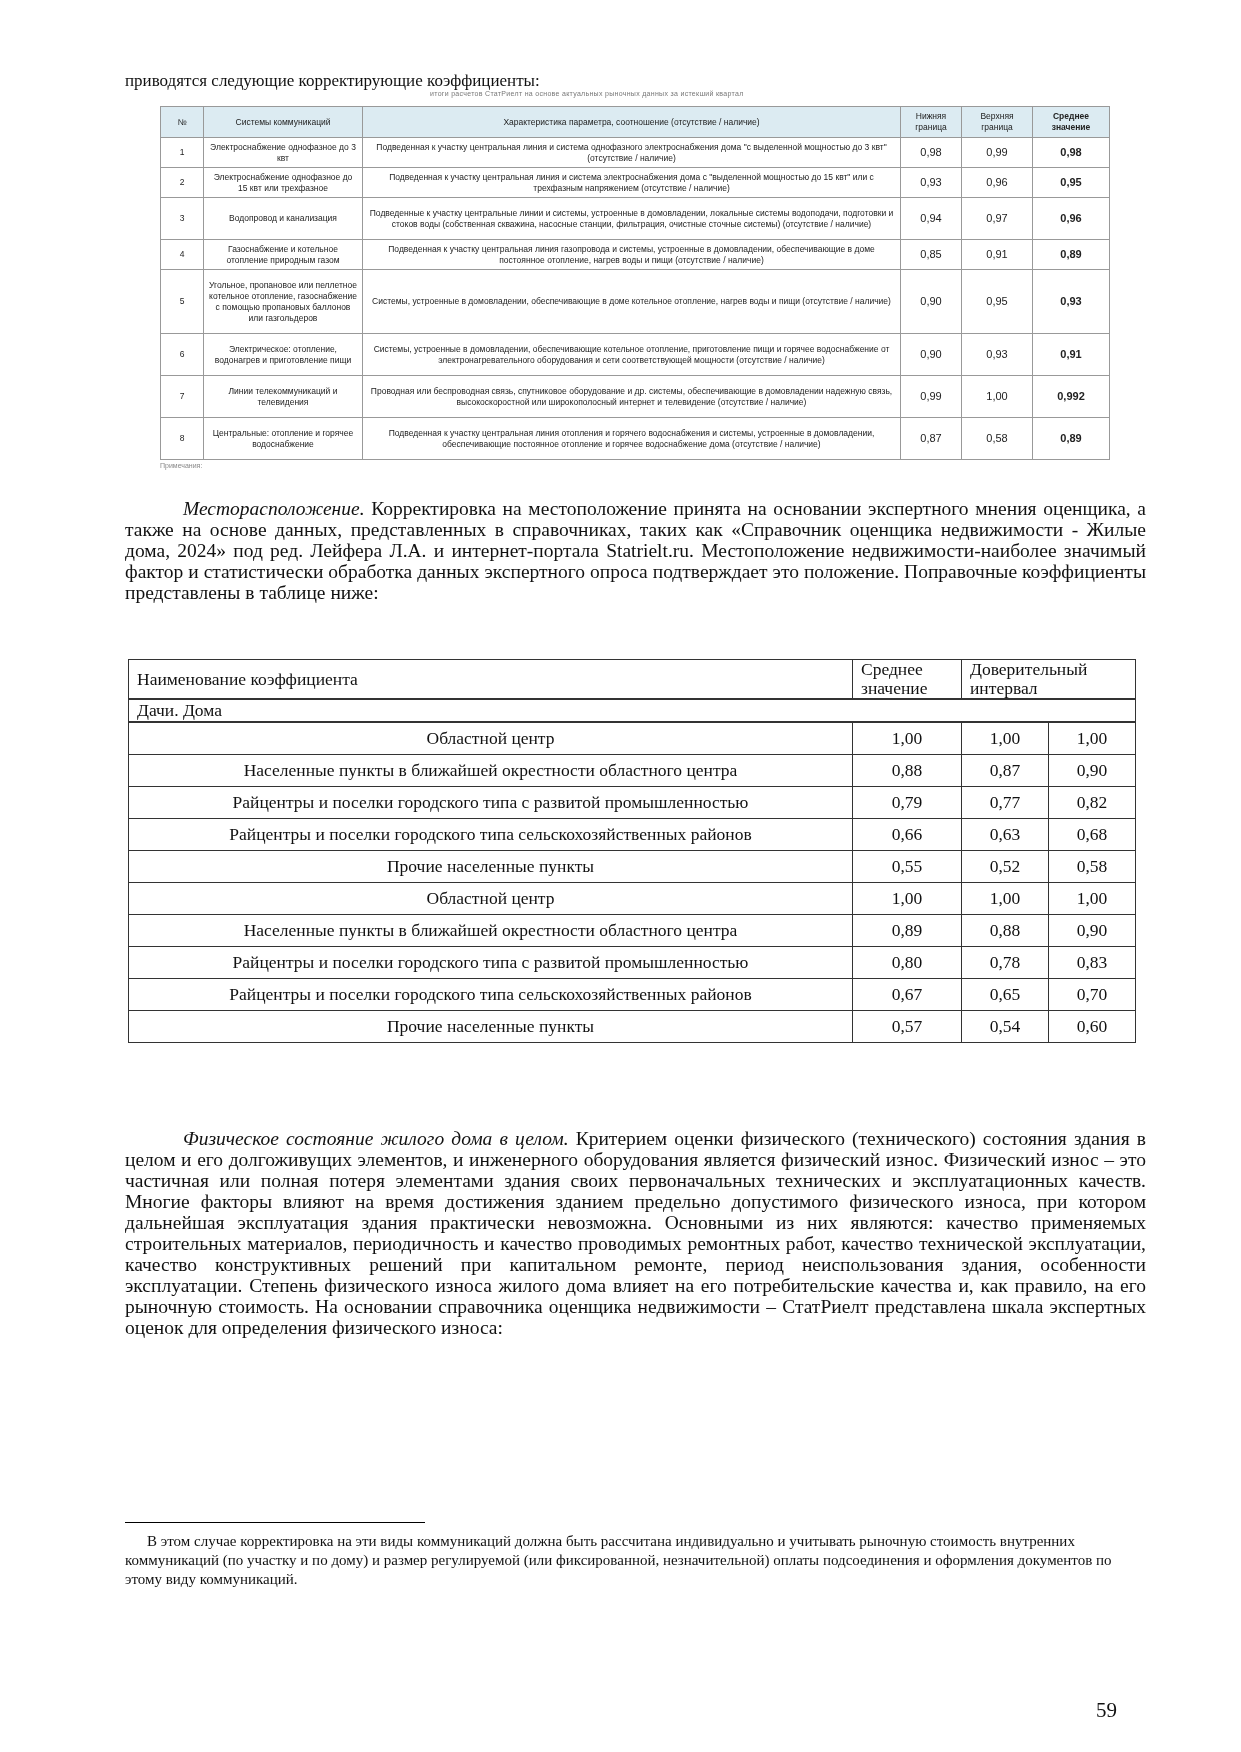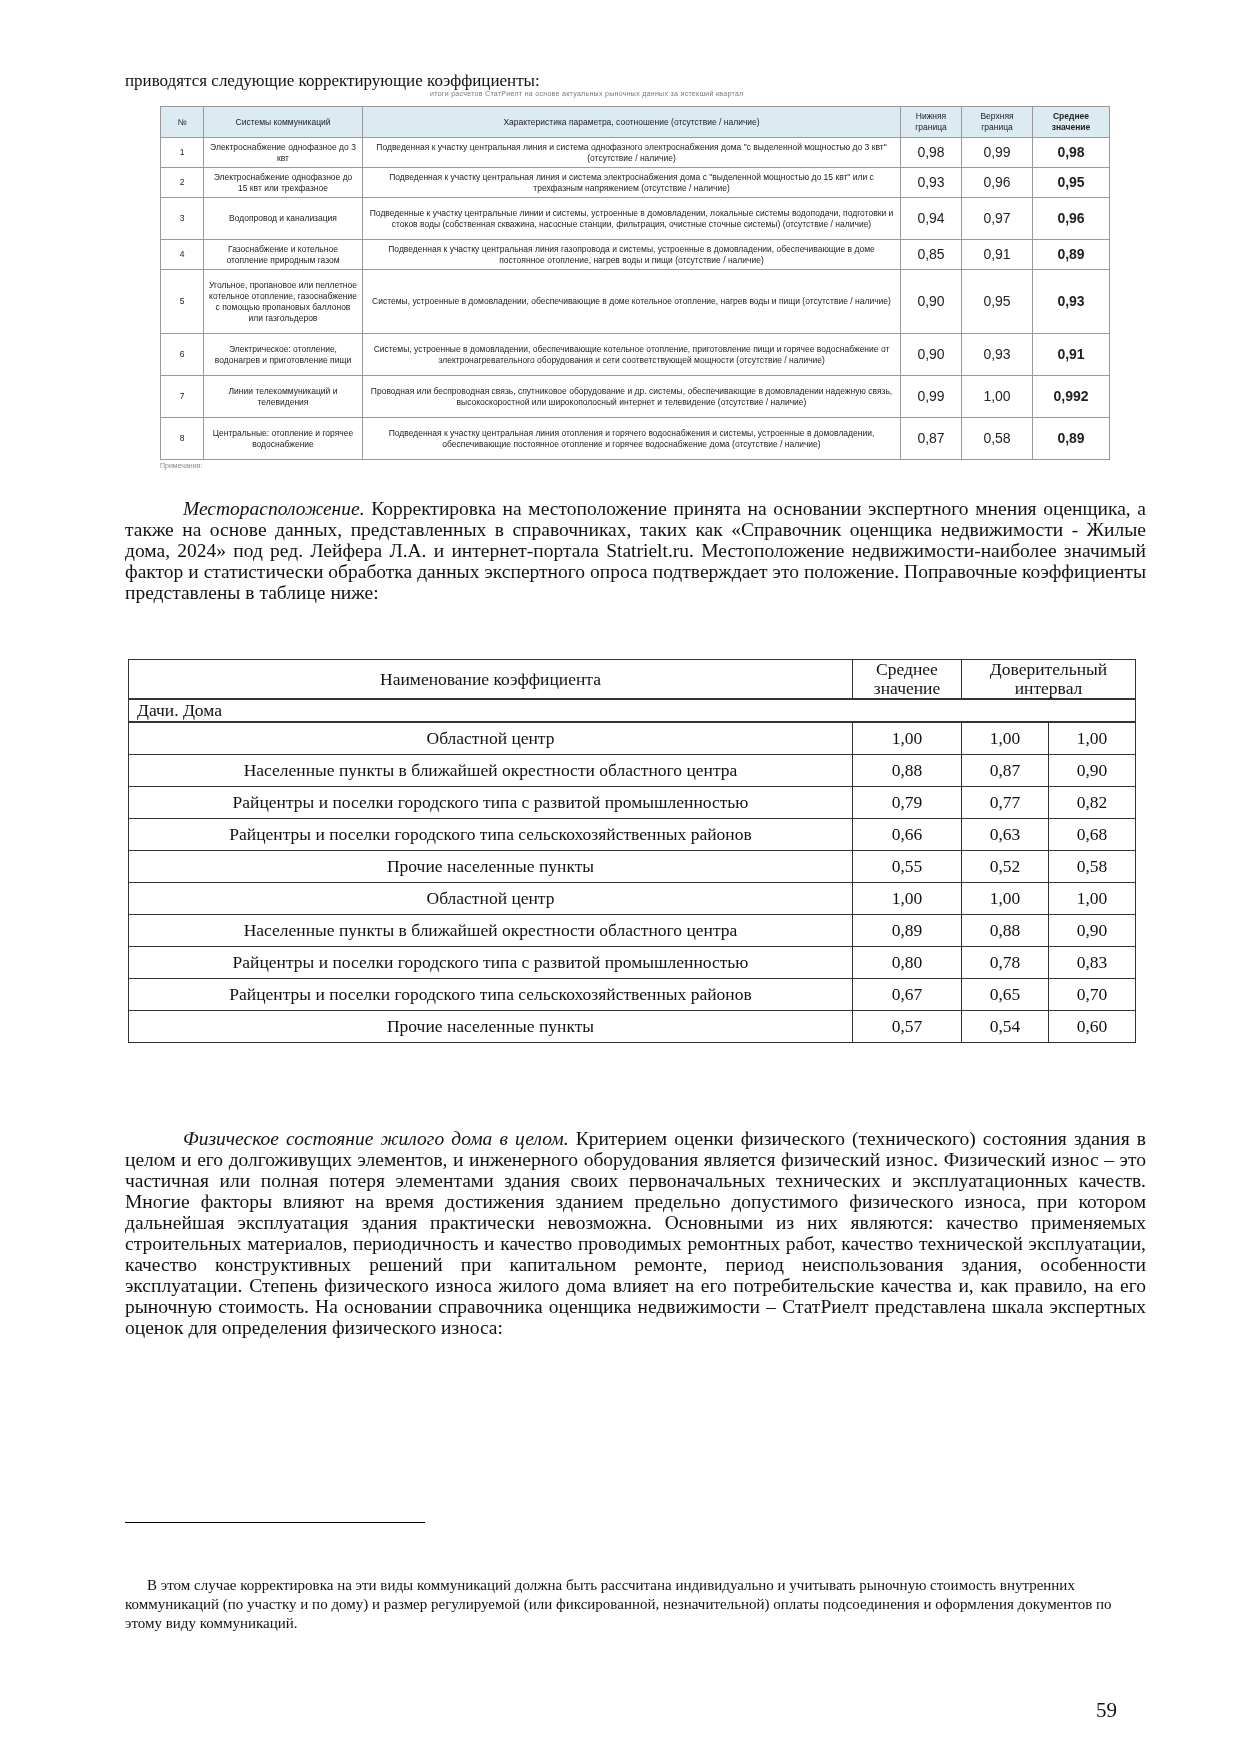--- a/index.html
+++ b/index.html
@@ -5,37 +5,37 @@
   html, body { margin: 0; padding: 0; background: #ffffff; }
   body { width: 1241px; height: 1752px; position: relative; overflow: hidden; font-family: "Liberation Serif", serif; color: #111; }
   .page { position: absolute; left: 0; top: 0; width: 1241px; height: 1752px; }
   .intro { position: absolute; left: 125px; top: 70px; font-size: 17px; line-height: 22px; }
   .scan-caption { position: absolute; left: 430px; top: 90px; font-family: "Liberation Sans", sans-serif; font-size: 7px; color: #777; letter-spacing: 0.3px; }
 
   table.comm { position: absolute; left: 160px; top: 106px; width: 950px; border-collapse: collapse; font-family: "Liberation Sans", sans-serif; font-size: 8.5px; color: #222; }
   table.comm th, table.comm td { border: 1px solid #999; text-align: center; vertical-align: middle; padding: 2px 4px; line-height: 11px; }
   table.comm th { background: #dcebf2; font-weight: normal; height: 26px; }
   table.comm th.bold, table.comm td.bold { font-weight: bold; }
-  table.comm td.num { font-size: 14px; margin-top: 16px; }
+  table.comm td.num { font-size: 11px; margin-top: 16px; }
   .comm-note { position: absolute; left: 160px; top: 462px; font-family: "Liberation Sans", sans-serif; font-size: 7px; color: #888; }
 
   .para { position: absolute; left: 125px; width: 1021px; font-size: 19.5px; line-height: 21px; text-align: justify; }
   .para .indent { display: inline-block; width: 58px; }
   .para i { font-style: italic; }
 
   table.loc { position: absolute; left: 128px; top: 659px; width: 1008px; border-collapse: collapse; font-size: 17.5px; }
   table.loc td, table.loc th { border: 1.5px solid #333; padding: 0 8px; height: 31px; vertical-align: middle; font-weight: normal; }
-  table.loc th { text-align: center; line-height: 19px; height: 38px; }
+  table.loc th { text-align: left; line-height: 19px; height: 38px; }
   table.loc td.name { text-align: center; }
   table.loc td.v { text-align: center; width: 70px; }
   table.loc td.vmean { width: 90px; text-align: center; }
   table.loc td.group { text-align: left; height: 20px; border-top: 2.5px solid #333; border-bottom: 2.5px solid #333; }
 
   .fn-rule { position: absolute; left: 125px; top: 1522px; width: 300px; border-top: 1px solid #000; }
-  .footnotes { position: absolute; left: 125px; top: 1532px; width: 1021px; font-size: 15px; line-height: 19px; margin-top: 44px; }
+  .footnotes { position: absolute; left: 125px; top: 1532px; width: 1021px; font-size: 15px; line-height: 19px; }
   .footnotes p { margin: 0; }
   .footnotes .fi { display: inline-block; width: 22px; }
   .pagenum { position: absolute; left: 1096px; top: 1698px; font-size: 21px; }
 </style>
 </head>
 <body>
 
 <div class="page">
 
   <div class="intro">приводятся следующие корректирующие коэффициенты:</div>

